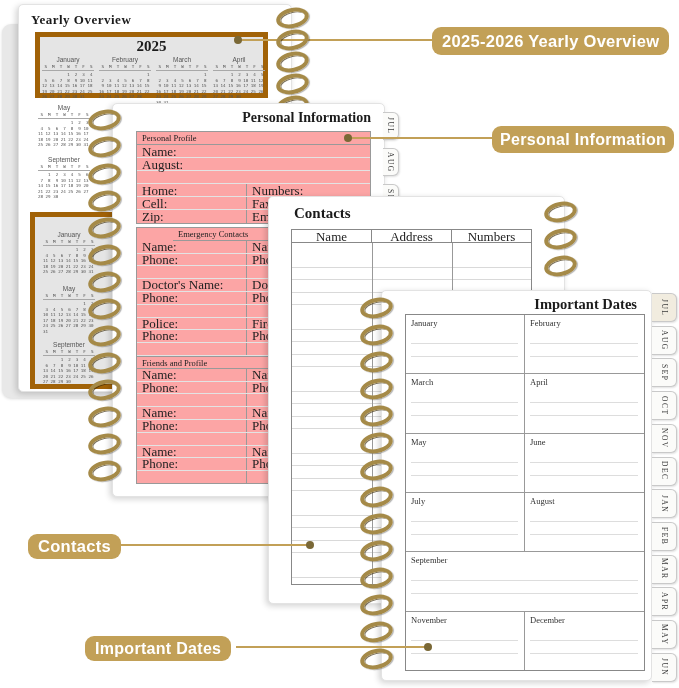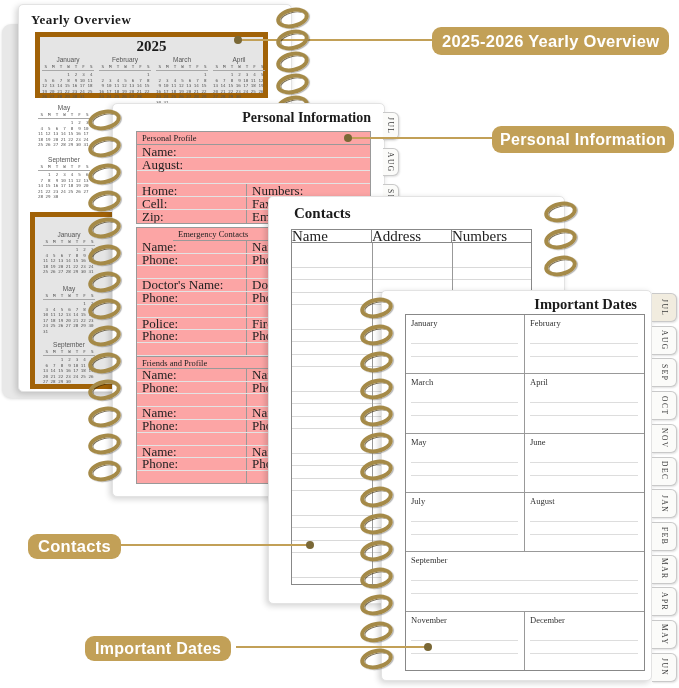--- a/index.html
+++ b/index.html
@@ -55,22 +55,22 @@
   .r13 { height:13.1px; line-height:13.1px; }
   .r128 { height:12.8px; line-height:12.8px; }
   .lcell { width:110px; border-right:1px solid #999; padding-left:5px; }
   .lcell.nodiv { border-right:none; width:100%; }
   .rcell { flex:1; padding-left:5px; }
 
   
   #contacts-table { position:absolute; left:22px; top:32px; width:241px; height:356px;
                     border:1px solid #888; }
   #contacts-header { display:flex; height:13px; border-bottom:1px solid #888; }
-  #contacts-header div { width:80px; text-align:left; font-family:"Liberation Serif", serif;
-                         font-size:15px; line-height:13px; color:#222; border-right:1px solid #888; }
+  #contacts-header div { width:80px; text-align:center; font-family:"Liberation Serif", serif;
+                         font-size:13px; line-height:13px; color:#222; border-right:1px solid #888; }
   #contacts-header div:last-child { border-right:none; width:79px; }
   #contacts-body { position:absolute; left:0; top:13px; right:0; bottom:0;
        background:repeating-linear-gradient(to bottom, transparent 0, transparent 11.6px, #d9d9d9 11.6px, #d9d9d9 12.4px); }
   .vdiv { position:absolute; top:0; bottom:0; width:1px; background:#999; }
 
   
   #dates-grid { position:absolute; left:23px; top:23px; width:240px; height:357px;
                 border:1px solid #888; display:flex; flex-direction:column; }
   .dgrow { display:flex; flex:1; border-bottom:1px solid #999; }
   .dgrow:last-child { border-bottom:none; }

